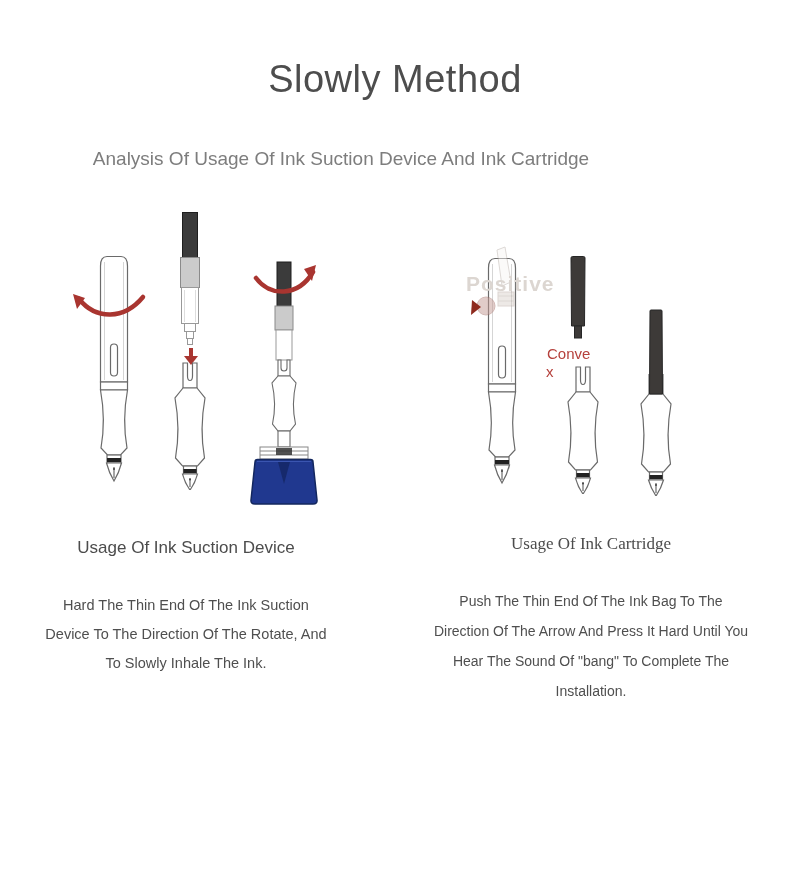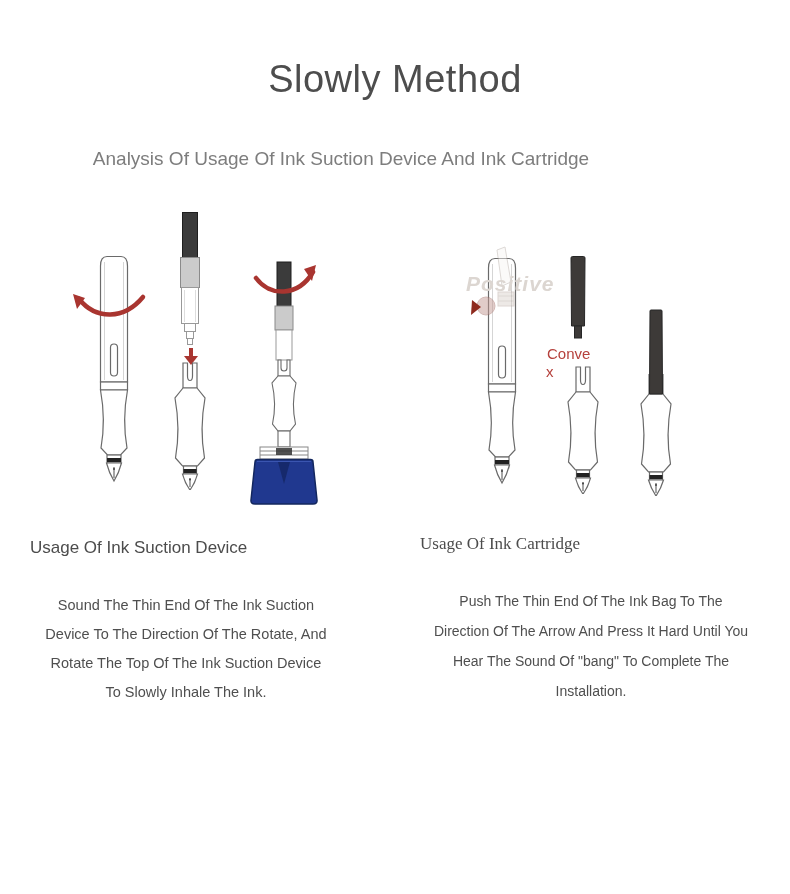--- a/index.html
+++ b/index.html
@@ -1,28 +1,28 @@
 <!DOCTYPE html>
 <html><head>
 <meta charset="utf-8">
 <style>
   html,body{margin:0;padding:0;background:#fff;}
   .canvas{position:relative;width:790px;height:894px;background:#ffffff;overflow:hidden;
           font-family:"Liberation Sans",sans-serif;}
   .abs{position:absolute;}
   .page-title{top:58px;left:0;width:790px;text-align:center;font-size:38px;color:#4d4d4d;letter-spacing:.5px;}
   .page-subtitle{top:148px;left:0;width:682px;text-align:center;font-size:19px;color:#7d7d7d;}
-  .caption{font-size:17px;color:#4c4c4c;}
+  .caption{font-size:17px;color:#4c4c4c;text-align:center;}
   .cap-left{top:538px;left:30px;width:312px;}
   .cap-right{top:534px;left:420px;width:342px;font-family:Liberation Serif, serif;}
   .body-text{color:#4f4f4f;text-align:center;}
   .body-left{top:591px;left:20px;width:332px;font-size:14.5px;line-height:29px;}
   .body-right{top:586px;left:412px;width:358px;font-size:14px;line-height:30px;}
   .note-red{color:#b5413c;font-size:15px;text-align:center;}
-  .watermark{top:272px;left:466px;width:140px;font-size:21px;font-weight:bold;color:#dcd6d1;letter-spacing:1px;font-style:italic;}
+  .watermark{top:272px;left:466px;width:140px;font-size:21px;font-weight:bold;color:#dcd6d1;letter-spacing:1px;}
   svg{display:block;}
   .hidden-defs{position:absolute;width:0;height:0;overflow:hidden;}
 </style>
 </head>
 <body>
 
 <div class="canvas">
 
   <svg class="hidden-defs" aria-hidden="true">
     <defs>
@@ -141,23 +141,22 @@
       <line x1="15" y1="70" x2="15" y2="90"></line>
       <line x1="29" y1="70" x2="29" y2="90"></line>
     </g>
     <path d="M16,7 Q16,6 17,6 L27,6 Q28,6 28,7 L28.5,90 L15.5,90 Z" fill="#3d3a38" stroke="#262626"></path>
   </svg>
 
   <div class="abs caption cap-left">Usage Of Ink Suction Device</div>
   <div class="abs caption cap-right">Usage Of Ink Cartridge</div>
 
   <div class="abs body-text body-left">
-    <div>Sound The Thin End Of The Ink Suction</div>
+    <div>Hard The Thin End Of The Ink Suction</div>
     <div>Device To The Direction Of The Rotate, And</div>
-    <div>Rotate The Top Of The Ink Suction Device</div>
     <div>To Slowly Inhale The Ink.</div>
   </div>
   <div class="abs body-text body-right">
     <div>Push The Thin End Of The Ink Bag To The</div>
     <div>Direction Of The Arrow And Press It Hard Until You</div>
     <div>Hear The Sound Of "bang" To Complete The</div>
     <div>Installation.</div>
   </div>
 
 </div>

